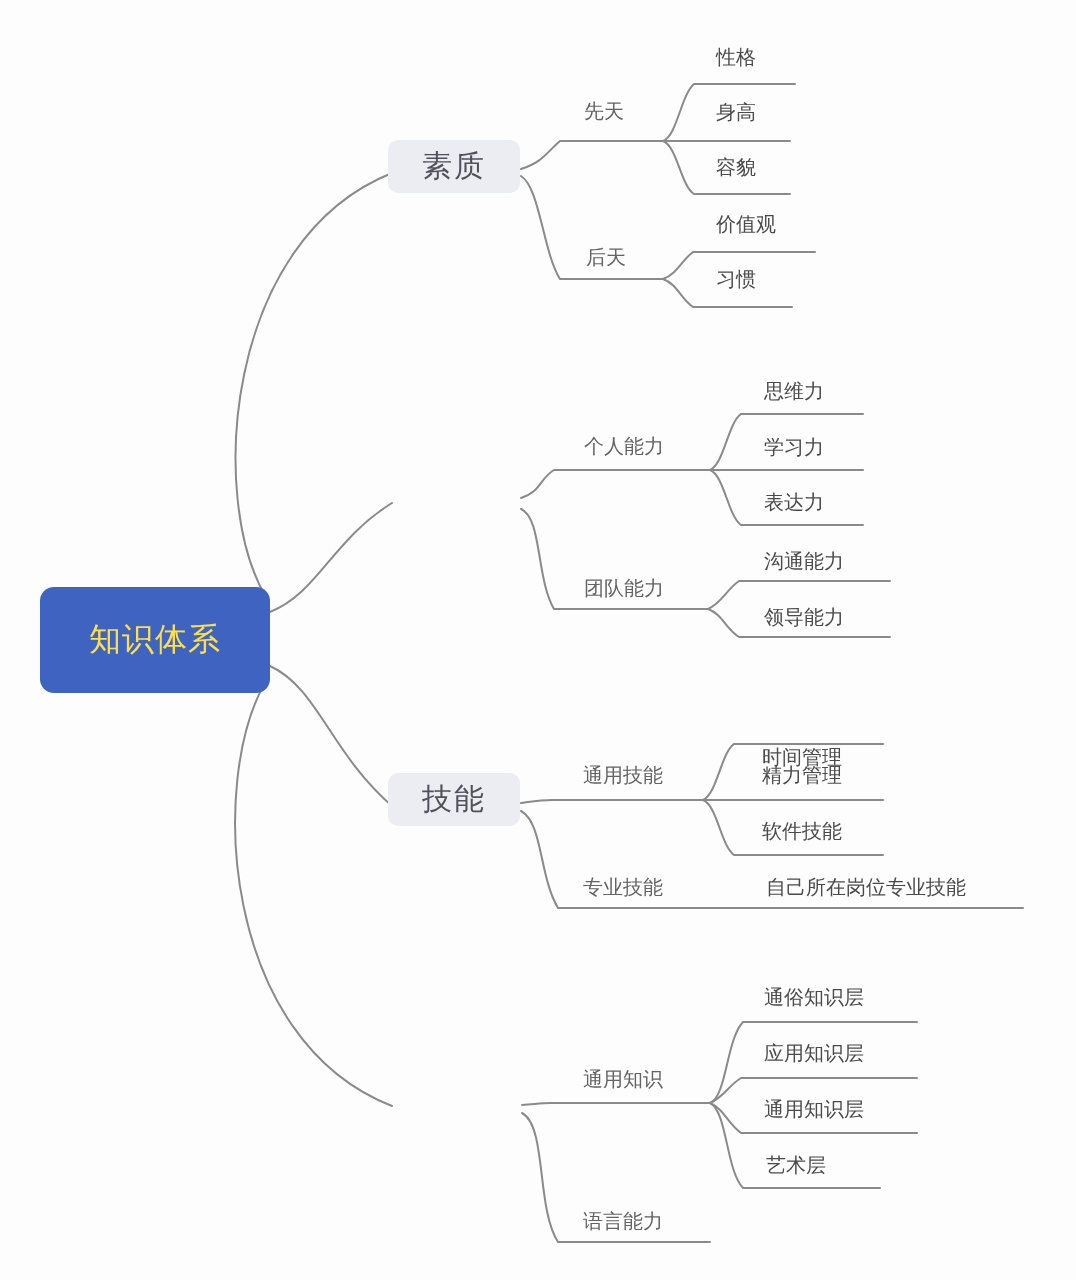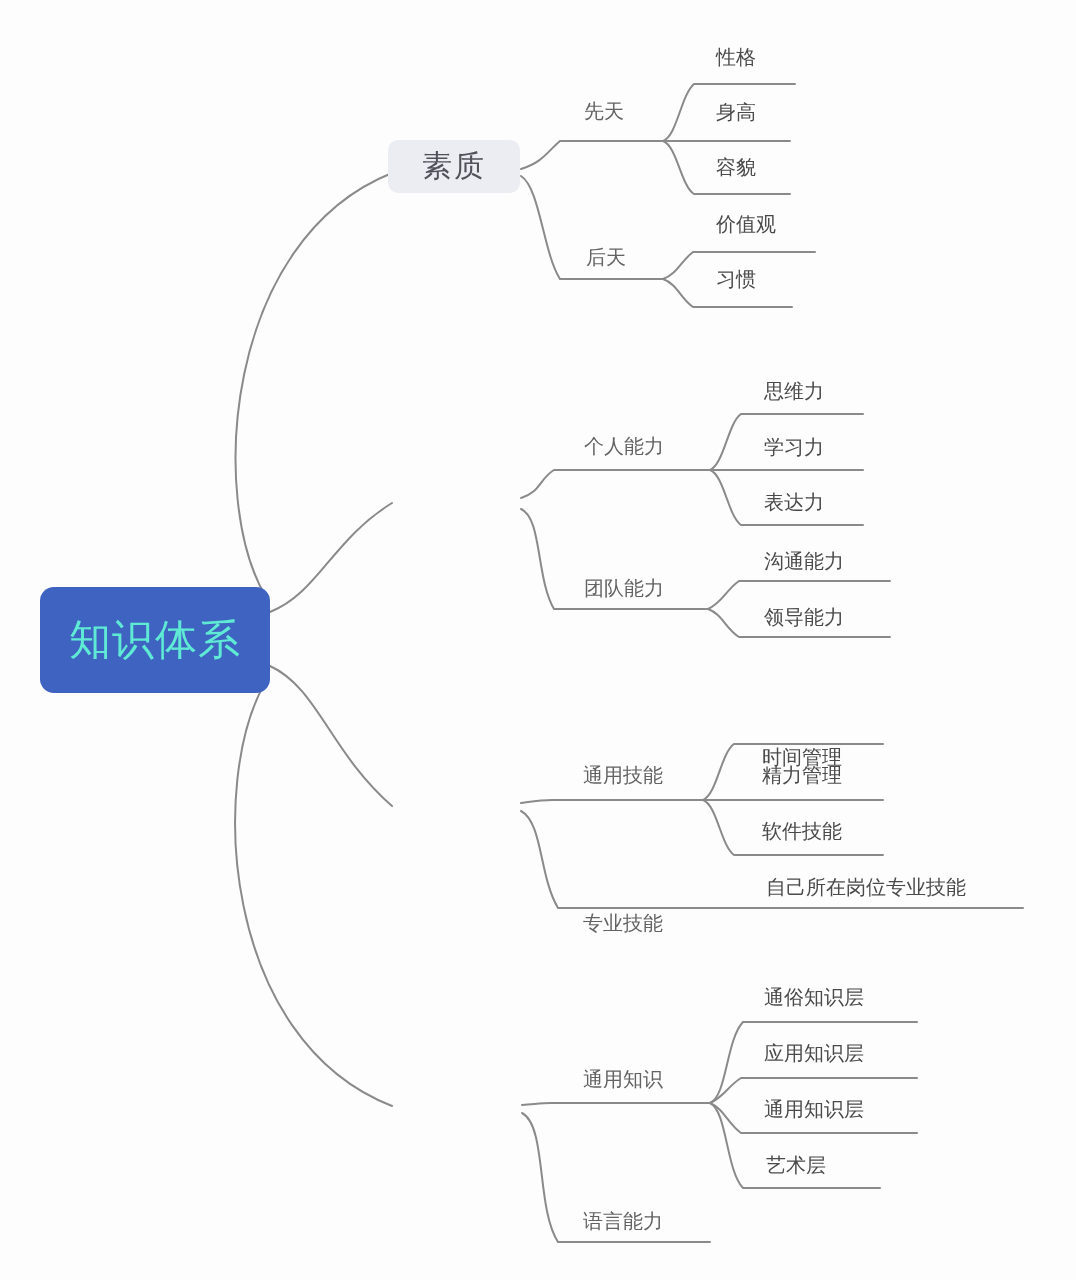--- a/index.html
+++ b/index.html
@@ -5,21 +5,21 @@
   html,body{margin:0;padding:0;background:#ffffff;}
   .canvas{
     position:relative;width:1076px;height:1280px;background:#fdfdfd;
     font-family:"DejaVu Sans","Liberation Sans",sans-serif;overflow:hidden;
   }
   svg.edges{position:absolute;left:0;top:0;width:1076px;height:1280px;}
   svg.edges path{fill:none;stroke:#8a8a8a;stroke-width:2;stroke-linecap:round;}
   .root{
     position:absolute;left:40px;top:587px;width:230px;height:106px;
     background:#3f63c1;border-radius:14px;display:flex;align-items:center;justify-content:center;
-    color:#5eead4;font-size:42px;letter-spacing:1px;box-sizing:border-box;
+    color:#fde047;font-size:32px;letter-spacing:1px;box-sizing:border-box;
   }
   .node-l1{
     position:absolute;width:132px;height:53px;background:#ecedf2;border-radius:10px;
     display:flex;align-items:center;justify-content:center;
     color:#50525a;font-size:30px;letter-spacing:2px;box-sizing:border-box;
   }
   .lbl{position:absolute;white-space:nowrap;line-height:1;font-size:20px;}
   .l2{color:#636363;}
   .l3{color:#4a4a4a;}
 </style>
@@ -60,39 +60,40 @@
     <path d="M 522,1113 C 547,1126 536,1208 558,1242 L 710,1242"></path>
     <path d="M 710,1103 C 727,1096 726,1040 743,1022 L 917,1022"></path>
     <path d="M 710,1103 C 724,1097 728,1086 741,1078 L 917,1078"></path>
     <path d="M 710,1103 C 724,1109 728,1124 741,1133 L 917,1133"></path>
     <path d="M 710,1103 C 727,1111 726,1170 743,1188 L 880,1188"></path>
   </svg>
 
   <div class="root">知识体系</div>
 
   <div class="node-l1" style="left:388px;top:140px;">素质</div>
+  <div class="node-l1" style="left:388px;top:773px;">技能</div>
 
   <div class="lbl l2" style="left:584px;top:101px;">先天</div>
   <div class="lbl l2" style="left:586px;top:247px;">后天</div>
   <div class="lbl l3" style="left:716px;top:47px;">性格</div>
   <div class="lbl l3" style="left:716px;top:102px;">身高</div>
   <div class="lbl l3" style="left:716px;top:157px;">容貌</div>
   <div class="lbl l3" style="left:716px;top:214px;">价值观</div>
   <div class="lbl l3" style="left:716px;top:269px;">习惯</div>
 
   <div class="lbl l2" style="left:584px;top:436px;">个人能力</div>
   <div class="lbl l2" style="left:584px;top:578px;">团队能力</div>
   <div class="lbl l3" style="left:764px;top:381px;">思维力</div>
   <div class="lbl l3" style="left:764px;top:437px;">学习力</div>
   <div class="lbl l3" style="left:764px;top:492px;">表达力</div>
   <div class="lbl l3" style="left:764px;top:551px;">沟通能力</div>
   <div class="lbl l3" style="left:764px;top:607px;">领导能力</div>
 
   <div class="lbl l2" style="left:583px;top:765px;">通用技能</div>
-  <div class="lbl l2" style="left:583px;top:877px;margin-top:36px;">专业技能</div>
+  <div class="lbl l2" style="left:583px;top:877px;">专业技能</div>
   <div class="lbl l3" style="left:762px;top:711px;margin-top:36px;">时间管理</div>
   <div class="lbl l3" style="left:762px;top:765px;">精力管理</div>
   <div class="lbl l3" style="left:762px;top:821px;">软件技能</div>
   <div class="lbl l3" style="left:766px;top:877px;">自己所在岗位专业技能</div>
 
   <div class="lbl l2" style="left:583px;top:1069px;">通用知识</div>
   <div class="lbl l2" style="left:583px;top:1211px;">语言能力</div>
   <div class="lbl l3" style="left:764px;top:987px;">通俗知识层</div>
   <div class="lbl l3" style="left:764px;top:1043px;">应用知识层</div>
   <div class="lbl l3" style="left:764px;top:1099px;">通用知识层</div>

